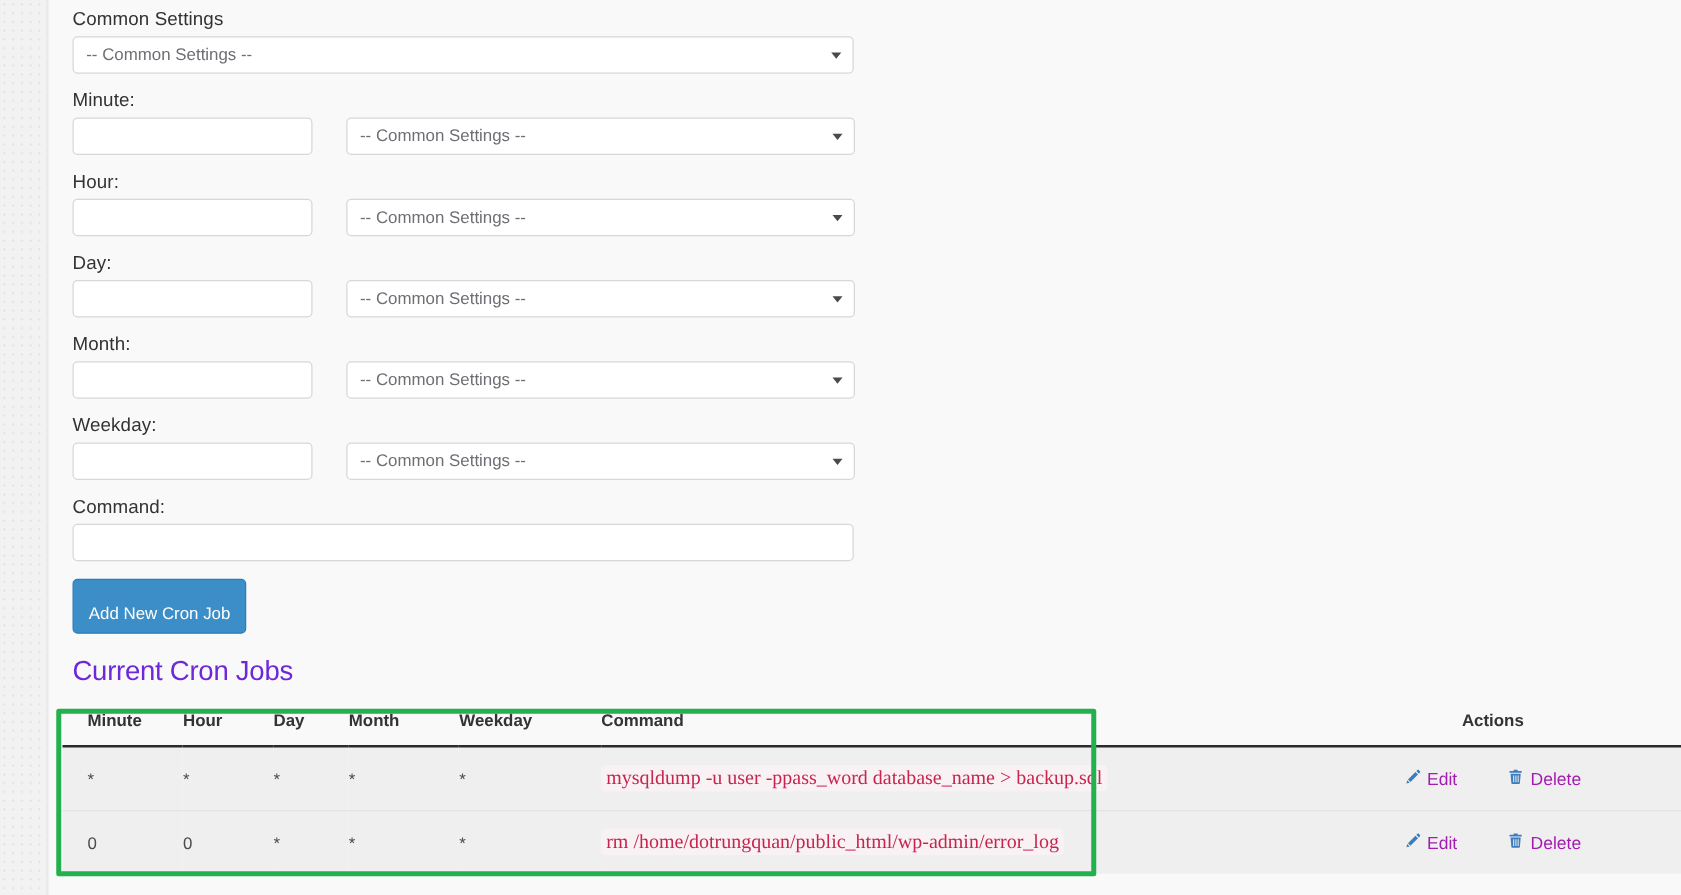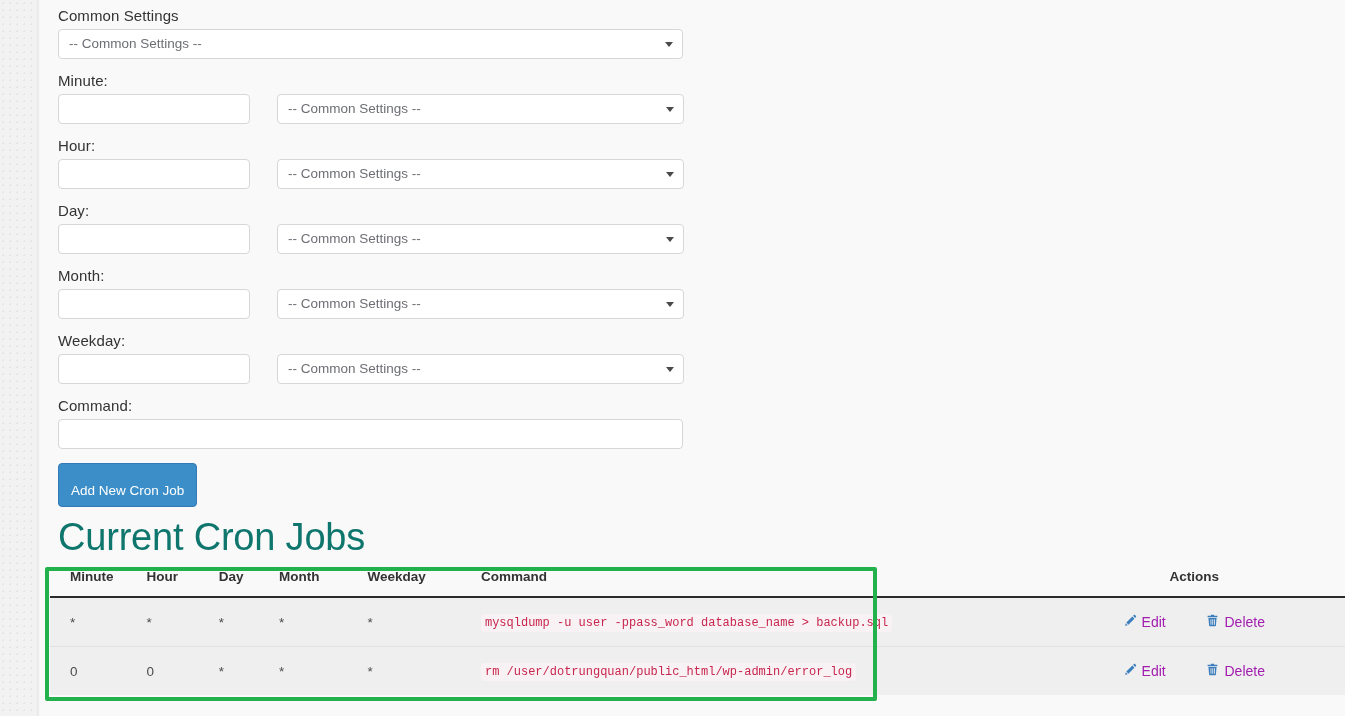--- a/index.html
+++ b/index.html
@@ -127,23 +127,23 @@
     padding: 20px 12px 8px 12px;
     line-height: 14px;
     cursor: pointer;
     font-family: "Liberation Sans", sans-serif;
   }
 
   .section-title {
     position: absolute;
     left: 18px;
     top: 518px;
-    font-size: 38px;
+    font-size: 22px;
     font-weight: 400;
-    color: #0f766e;
+    color: #6d28d9;
     margin: 0;
     line-height: 38px;
     letter-spacing: -.2px;
   }
 
   
   .table-wrap {
     position: absolute;
     left: 10px;
     top: 567px;
@@ -181,22 +181,22 @@
   .col-hour  { width: 72px; }
   .col-day   { width: 60px; }
   .col-month { width: 88px; }
   .col-week  { width: 113px; }
   .col-cmd   { width: 560px; }
   .col-act   { width: 300px; }
 
   th.col-min { padding-left: 20px !important; }
 
   code.cmd {
-    font-family: Liberation Mono, monospace;
-    font-size: 12px;
+    font-family: Liberation Serif, serif;
+    font-size: 16px;
     color: #c7254e;
     background-color: #f9f2f4;
     border-radius: 4px;
     padding: 2px 4px;
     white-space: nowrap;
   }
 
   .actions-cell {
     text-align: center;
     white-space: nowrap;
@@ -355,21 +355,21 @@
             </td>
           </tr>
 
           <tr>
             <td class="col-min">0</td>
             <td class="col-hour">0</td>
             <td class="col-day">*</td>
             <td class="col-month">*</td>
             <td class="col-week">*</td>
             <td class="col-cmd">
-              <code class="cmd">rm /user/dotrungquan/public_html/wp-admin/error_log</code>
+              <code class="cmd">rm /home/dotrungquan/public_html/wp-admin/error_log</code>
             </td>
             <td class="col-act actions-cell">
               <a class="action-link">
                 <span>
                   <svg width="13" height="13" viewBox="0 0 16 16">
                       <path d="M12.2 1.3c.4-.4 1-.4 1.4 0l1.1 1.1c.4.4.4 1 0 1.4l-1 1-2.5-2.5 1-1zM10.3 3.2l2.5 2.5-7.4 7.4-2.5-2.5 7.4-7.4zM2.2 11.4l2.4 2.4-3.2.8.8-3.2z" fill="#3b7dbd"></path>
                     </svg>
                 </span>
                 <span>Edit</span>
               </a>

